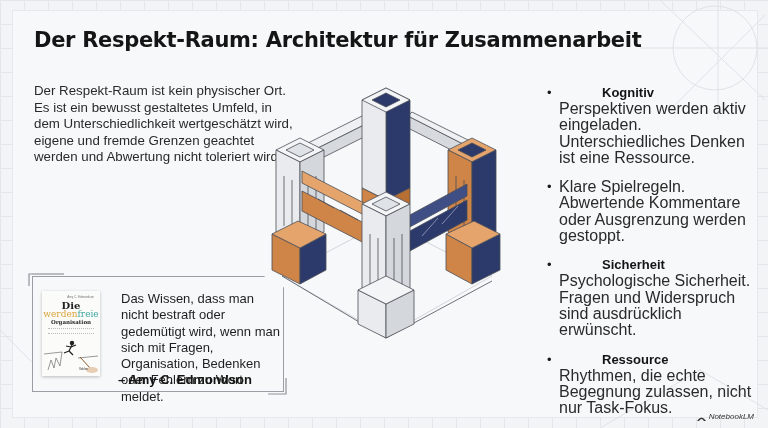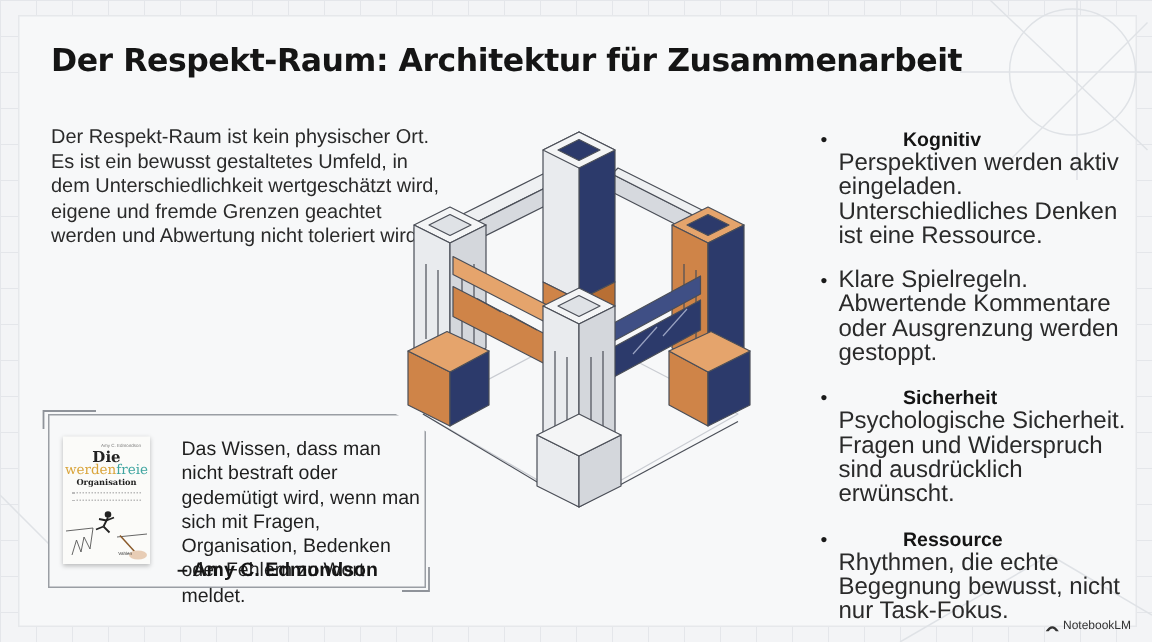--- a/index.html
+++ b/index.html
@@ -68,21 +68,21 @@
     position: absolute; left: 121px; top: 291px; width: 160px;
     font-size: 13px; line-height: 16.3px; color: #1f1f1f;
   }
   .quote-author {
     position: absolute; left: 118px; top: 372px;
     font-weight: bold; font-size: 13px; color: #151515;
   }
   .structure { position: absolute; left: 262px; top: 76px; }
   .brand {
     position: absolute; right: 14px; top: 412px; font-size: 8px; color: #333;
-    display: flex; align-items: flex-end; gap: 3px;
+    display: flex; align-items: flex-end; gap: 3px; font-style: italic;
   }
   .brand-icon { width: 9px; height: 6px; }
 </style>
 </head>
 <body>
 
 <div class="card"></div>
 
 <svg class="deco-svg" width="768" height="428">
   <g stroke="#dfe2e6" stroke-width="1" fill="none">
@@ -108,21 +108,21 @@
   </li>
   <li>
     <span class="b-text">Klare Spielregeln. Abwertende Kommentare oder Ausgrenzung werden gestoppt.</span>
   </li>
   <li>
     <span class="b-head">Sicherheit</span>
     <span class="b-text">Psychologische Sicherheit. Fragen und Widerspruch sind ausdrücklich erwünscht.</span>
   </li>
   <li>
     <span class="b-head">Ressource</span>
-    <span class="b-text">Rhythmen, die echte Begegnung bewusst, nicht nur Task-Fokus.</span>
+    <span class="b-text">Rhythmen, die echte Begegnung zulassen, nicht nur Task-Fokus.</span>
   </li>
 </ul>
 
 <div class="quote-box"></div>
 <svg class="quote-frame" width="261" height="124">
   <polyline points="4,2 36,2" stroke="#8f939a" stroke-width="1.2" fill="none"></polyline>
   <polyline points="1,14 1,2 4,2" stroke="#8f939a" stroke-width="1.2" fill="none"></polyline>
   <polyline points="258,106 258,122 240,122" stroke="#8f939a" stroke-width="1.2" fill="none"></polyline>
 </svg>
 

